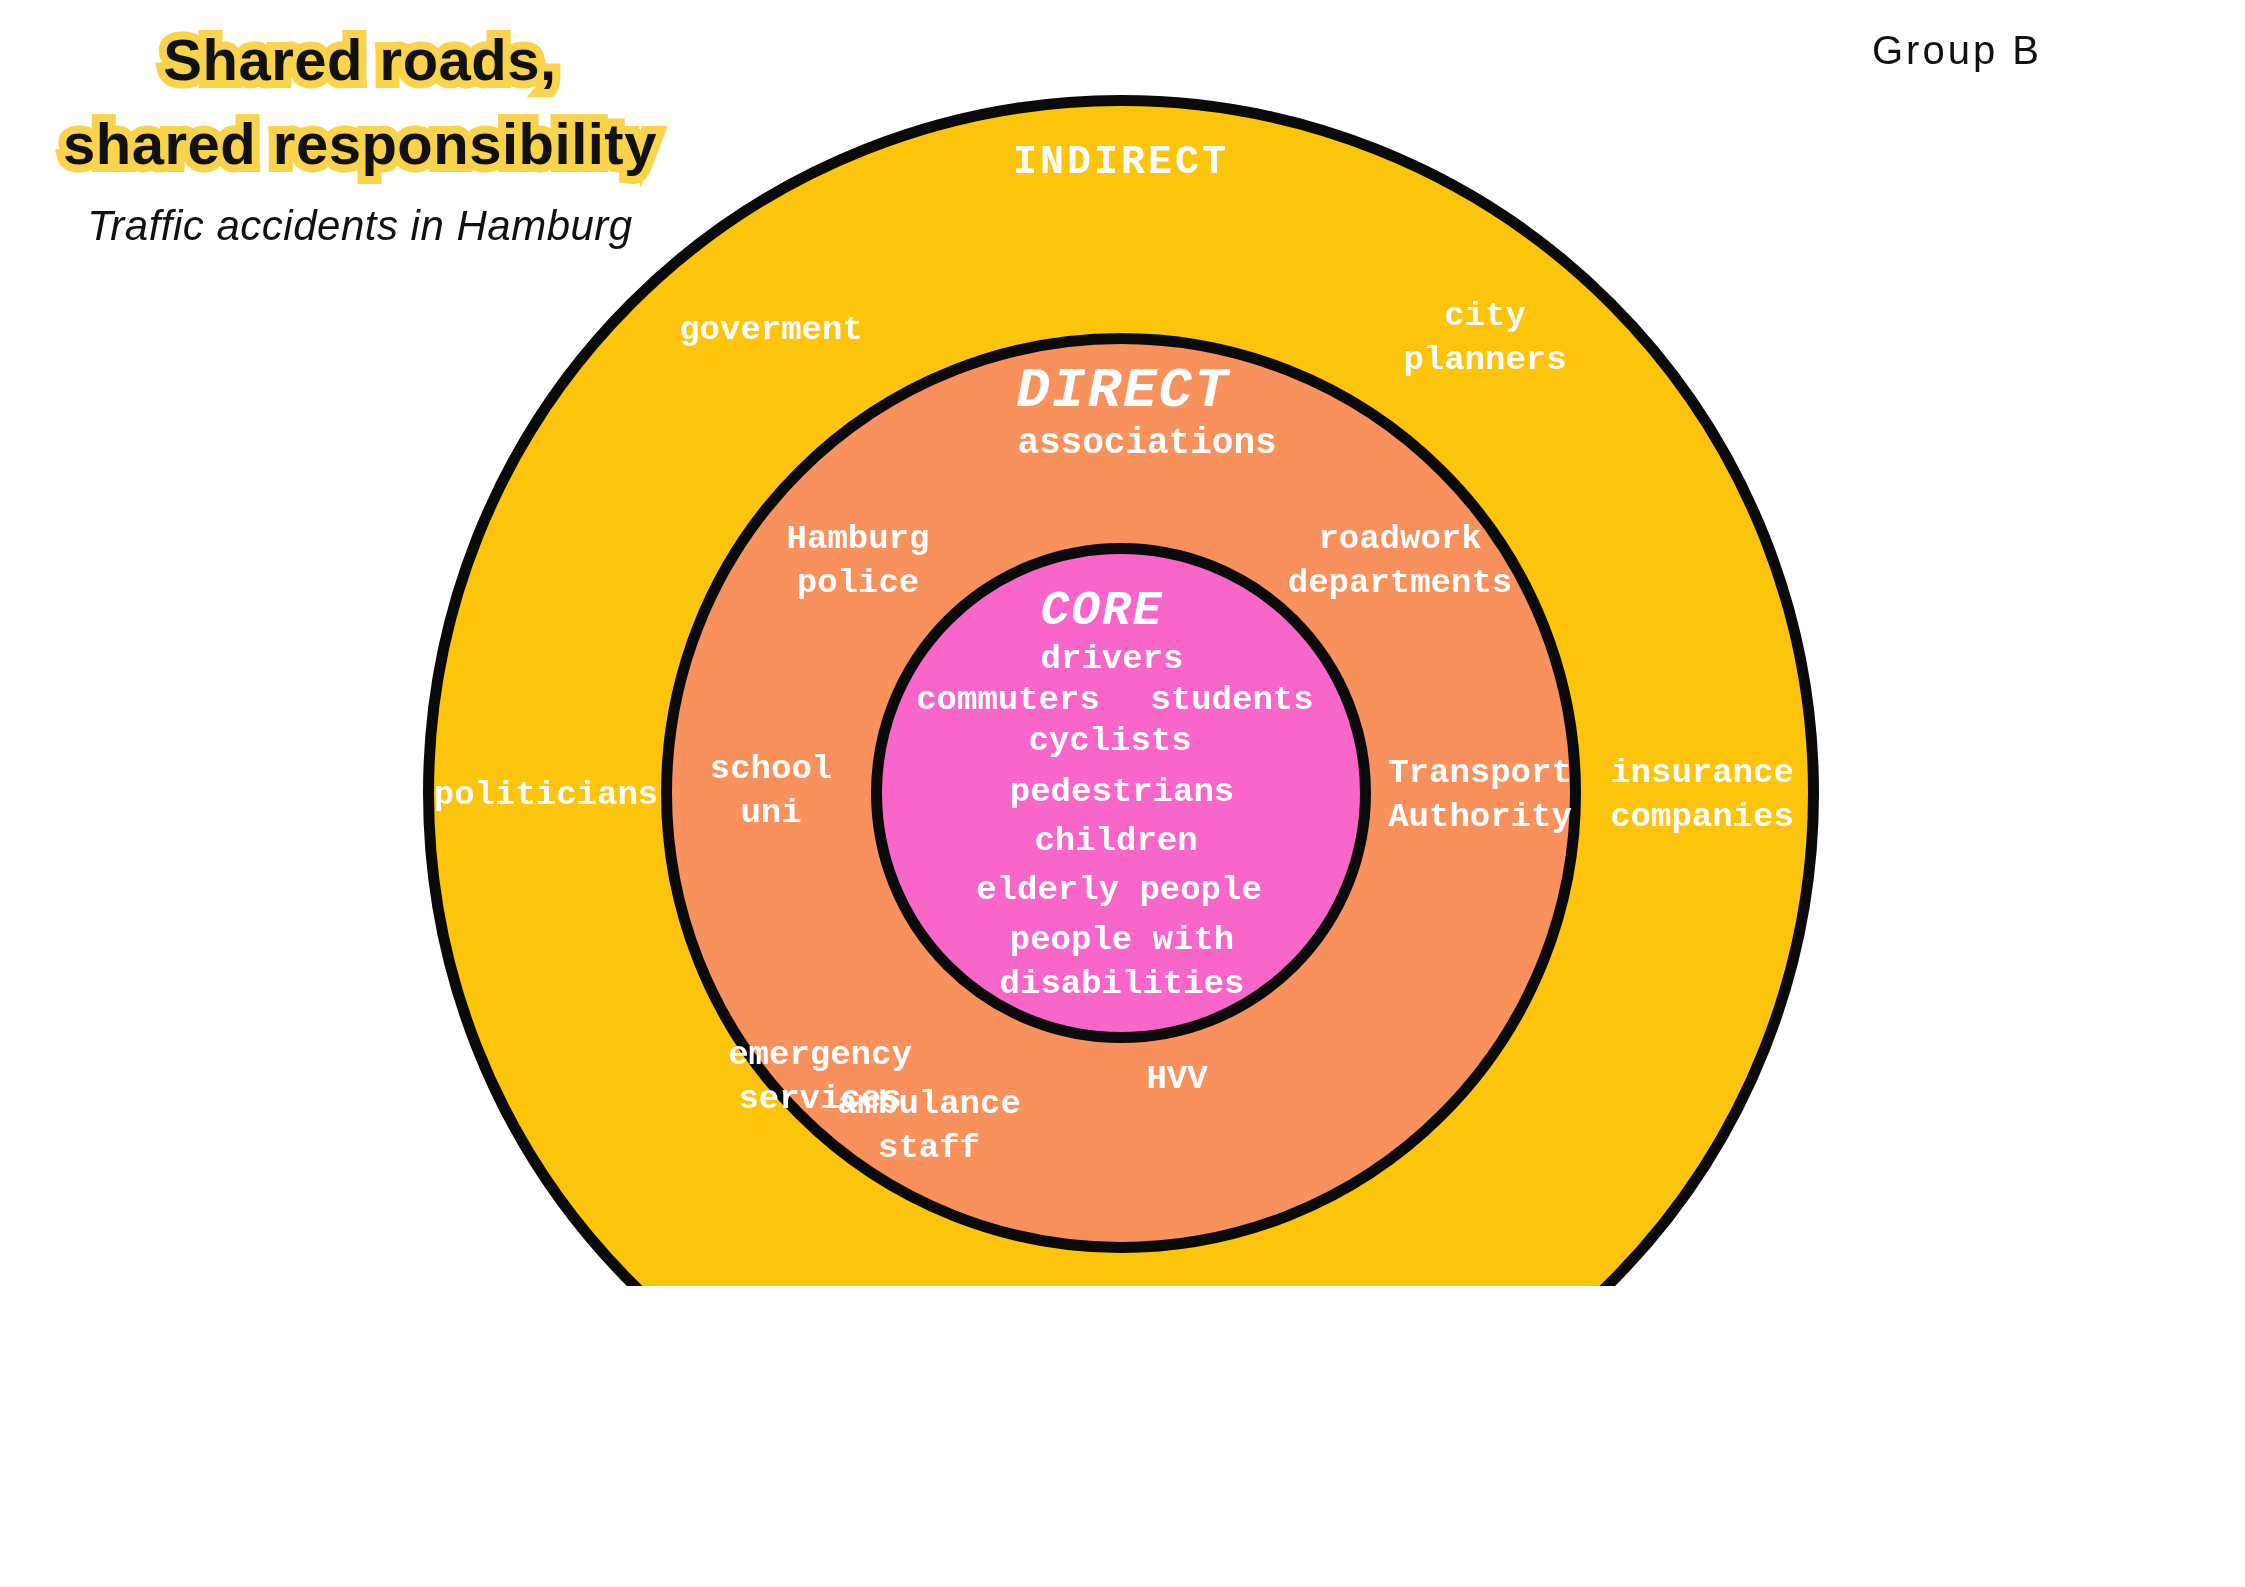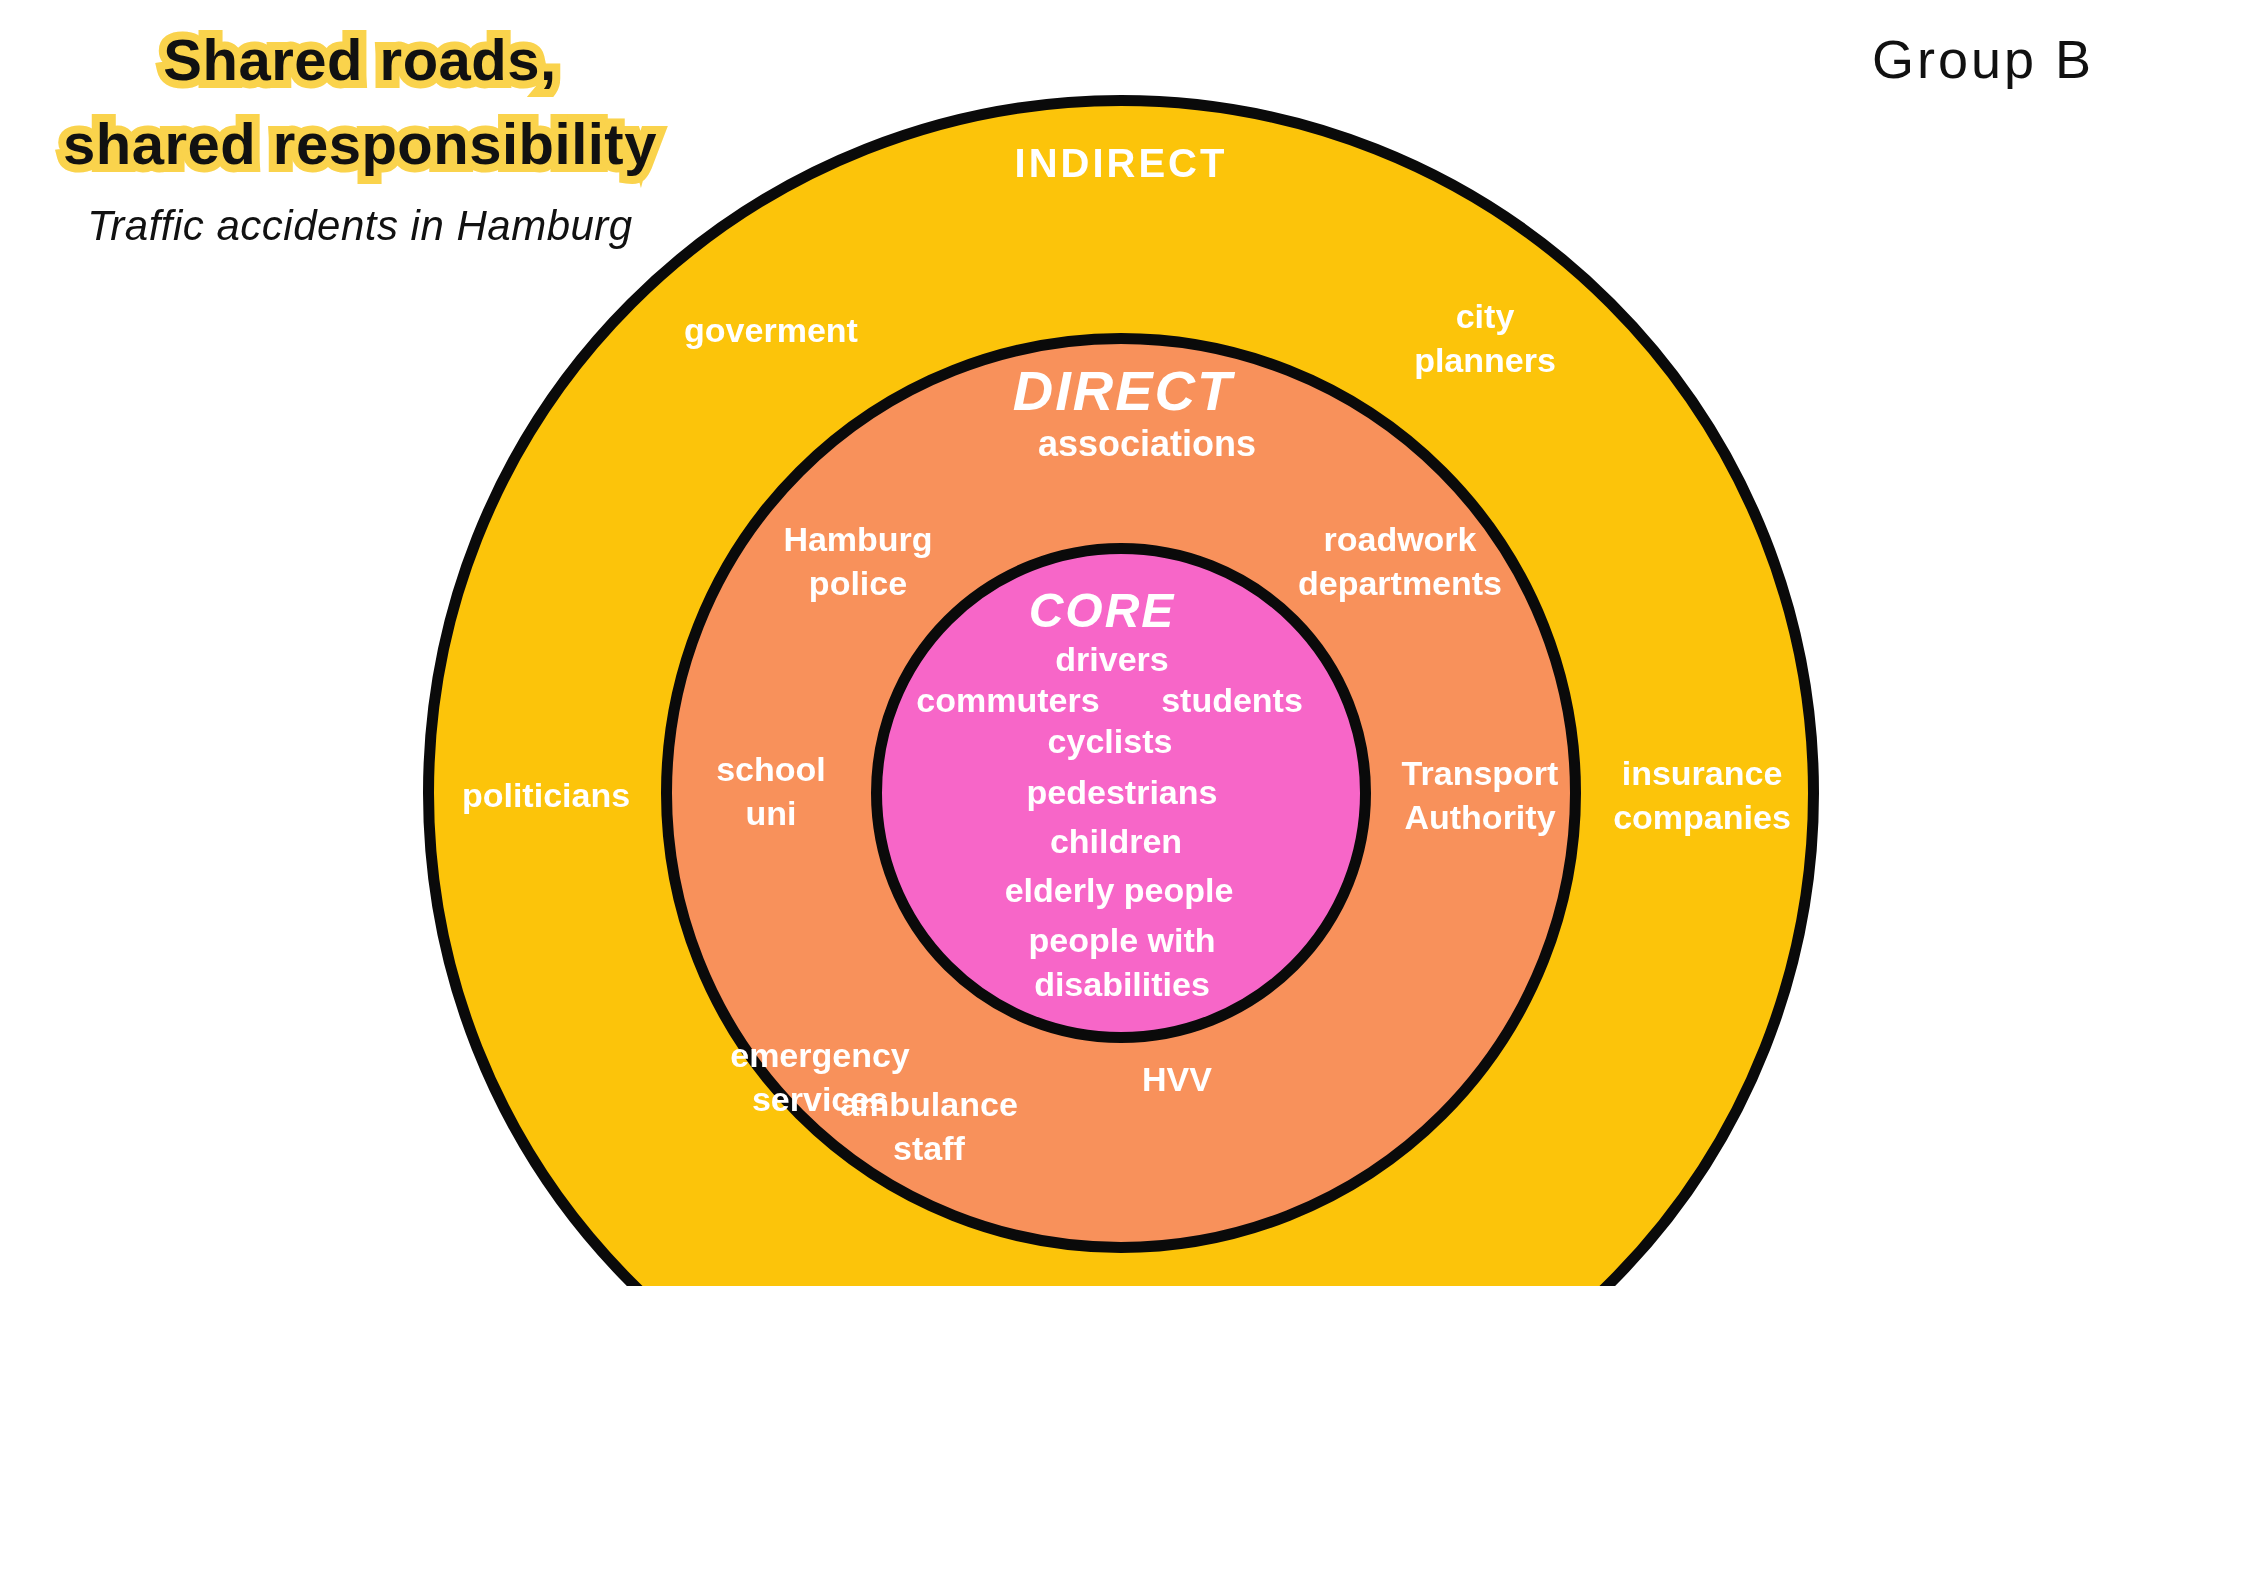--- a/index.html
+++ b/index.html
@@ -17,20 +17,21 @@
   .circle-direct{left:661px;top:333px;width:920px;height:920px;background:var(--orange,#f8915b);z-index:2;}
   .circle-core{left:871px;top:543px;width:500px;height:500px;background:var(--pink,#f766c8);z-index:3;}
 
   
   .lbl{
     position:absolute;z-index:5;
     transform:translate(-50%,-50%);
     color:#ffffff;font-weight:700;
     text-align:center;white-space:pre-line;
     line-height:1.3;
+    font-family:Liberation Mono, monospace;
   }
   .sz-item{font-size:34px;}
 
   
   .ring-title{font-size:40px;letter-spacing:3px;}
   .direct-title{font-size:56px;font-style:italic;letter-spacing:2px;}
   .core-title{font-size:48px;font-style:italic;letter-spacing:2px;}
   .sublabel{font-size:36px;}
 
   
@@ -76,21 +77,21 @@
     color:var(--highlight,#fad34c);
     -webkit-text-stroke:16px var(--highlight,#fad34c);
     z-index:-1;
   }
   .subtitle{
     margin-top:16px;
     font-size:42px;font-style:italic;color:#111111;letter-spacing:0.5px;
   }
   .group-label{
     position:absolute;left:1872px;top:28px;z-index:6;
-    font-size:54px;color:#111111;letter-spacing:3px;font-weight:400;
+    font-size:40px;color:#111111;letter-spacing:3px;font-weight:400;
   }
 </style>
 </head>
 <body>
 
 <div class="canvas">
 
   <div class="title-block">
     <div class="title-line" data-text="Shared roads,">Shared roads,</div>
     <div class="title-line" data-text="shared responsibility">shared responsibility</div>

